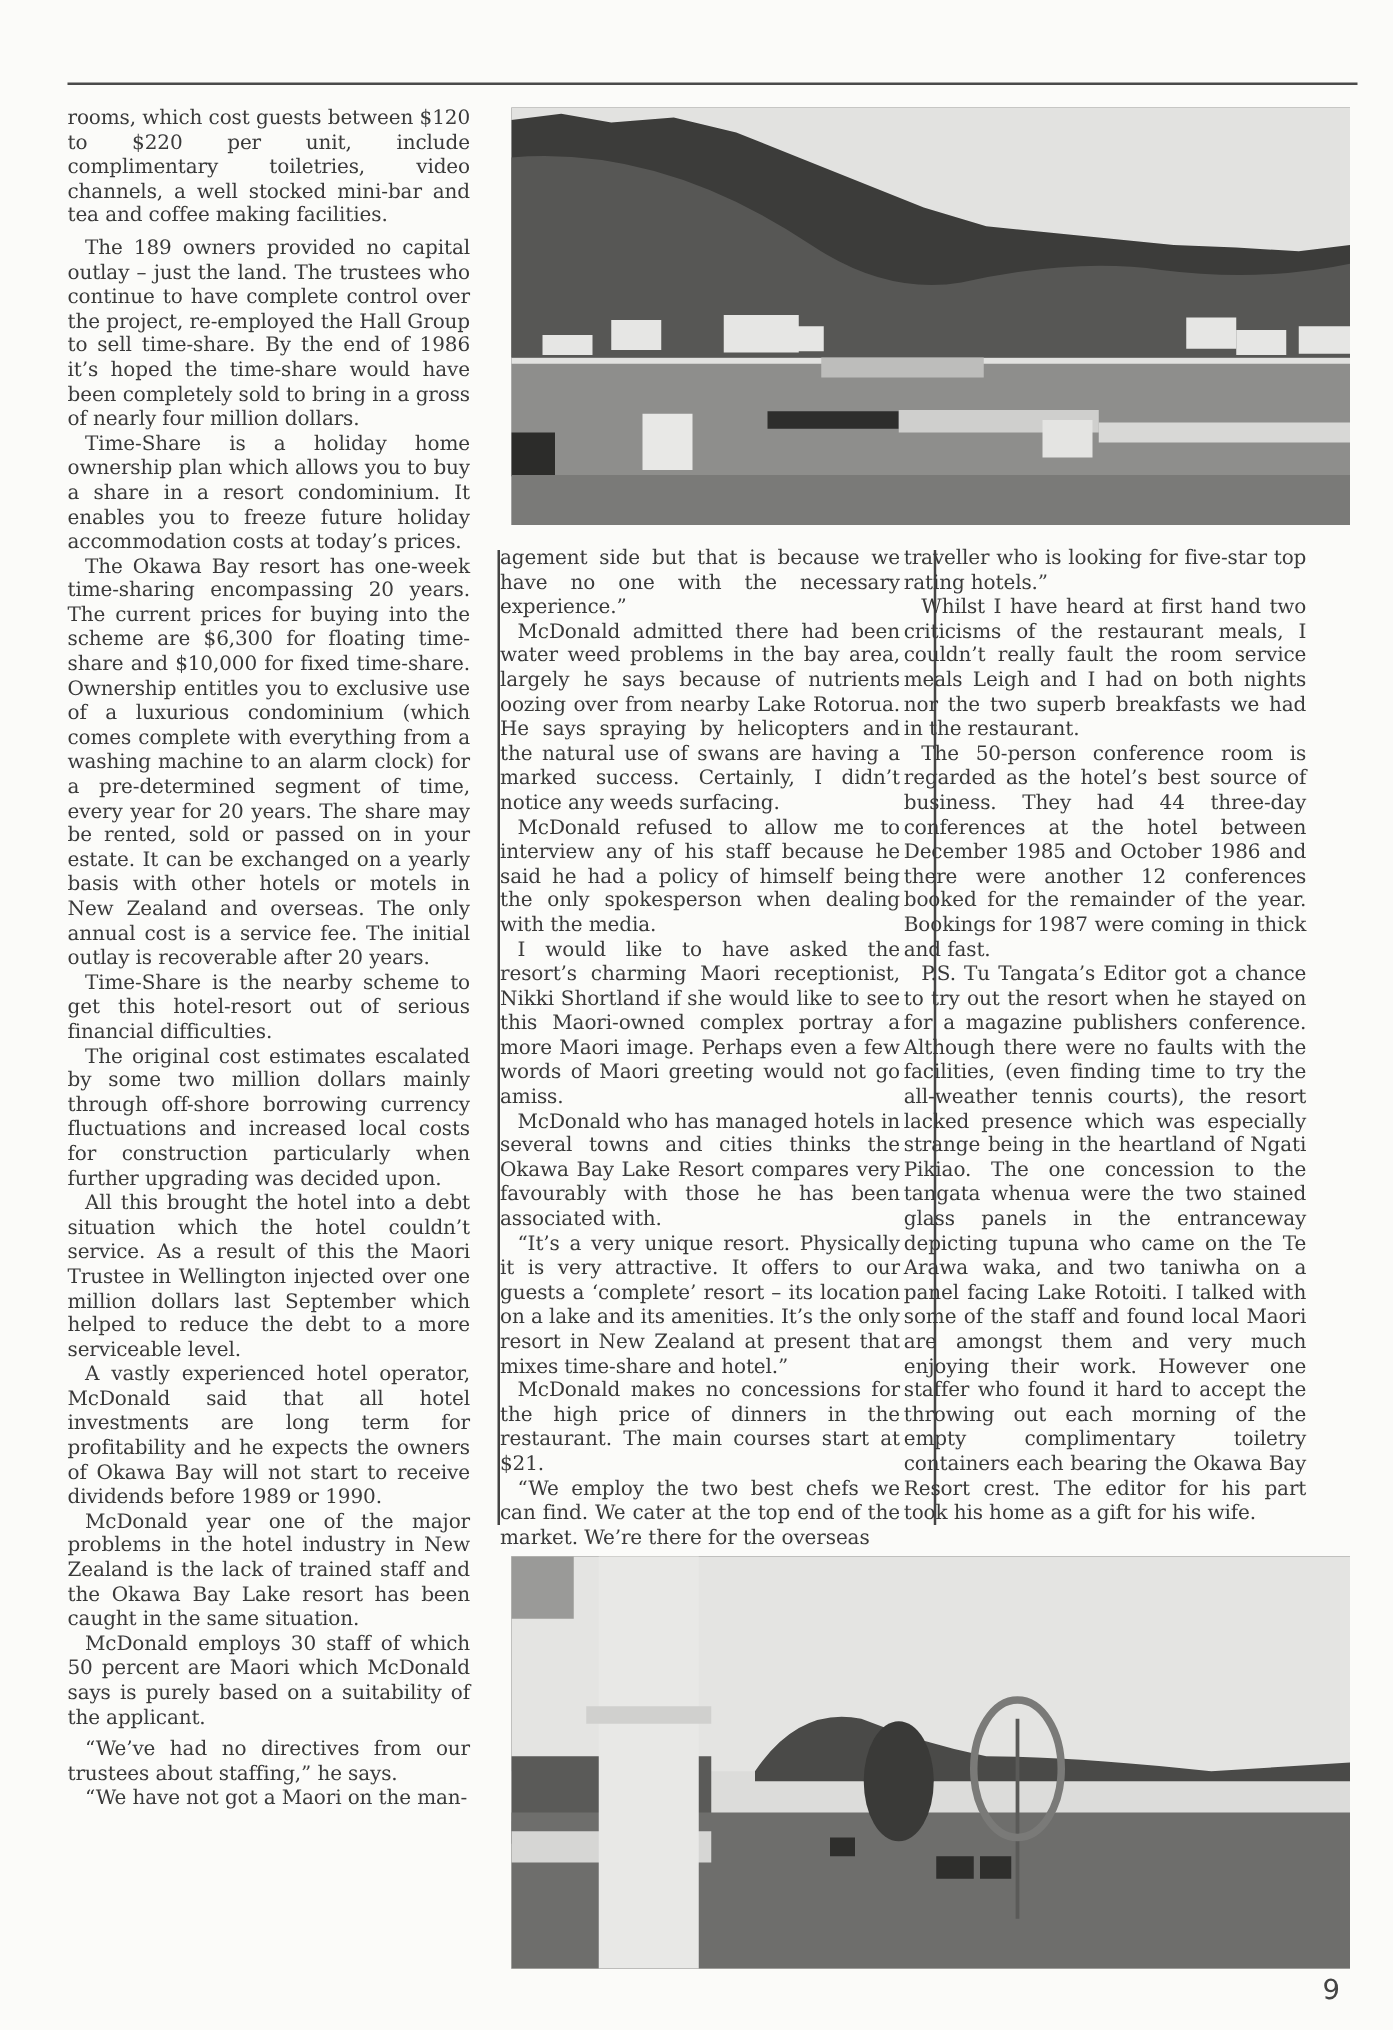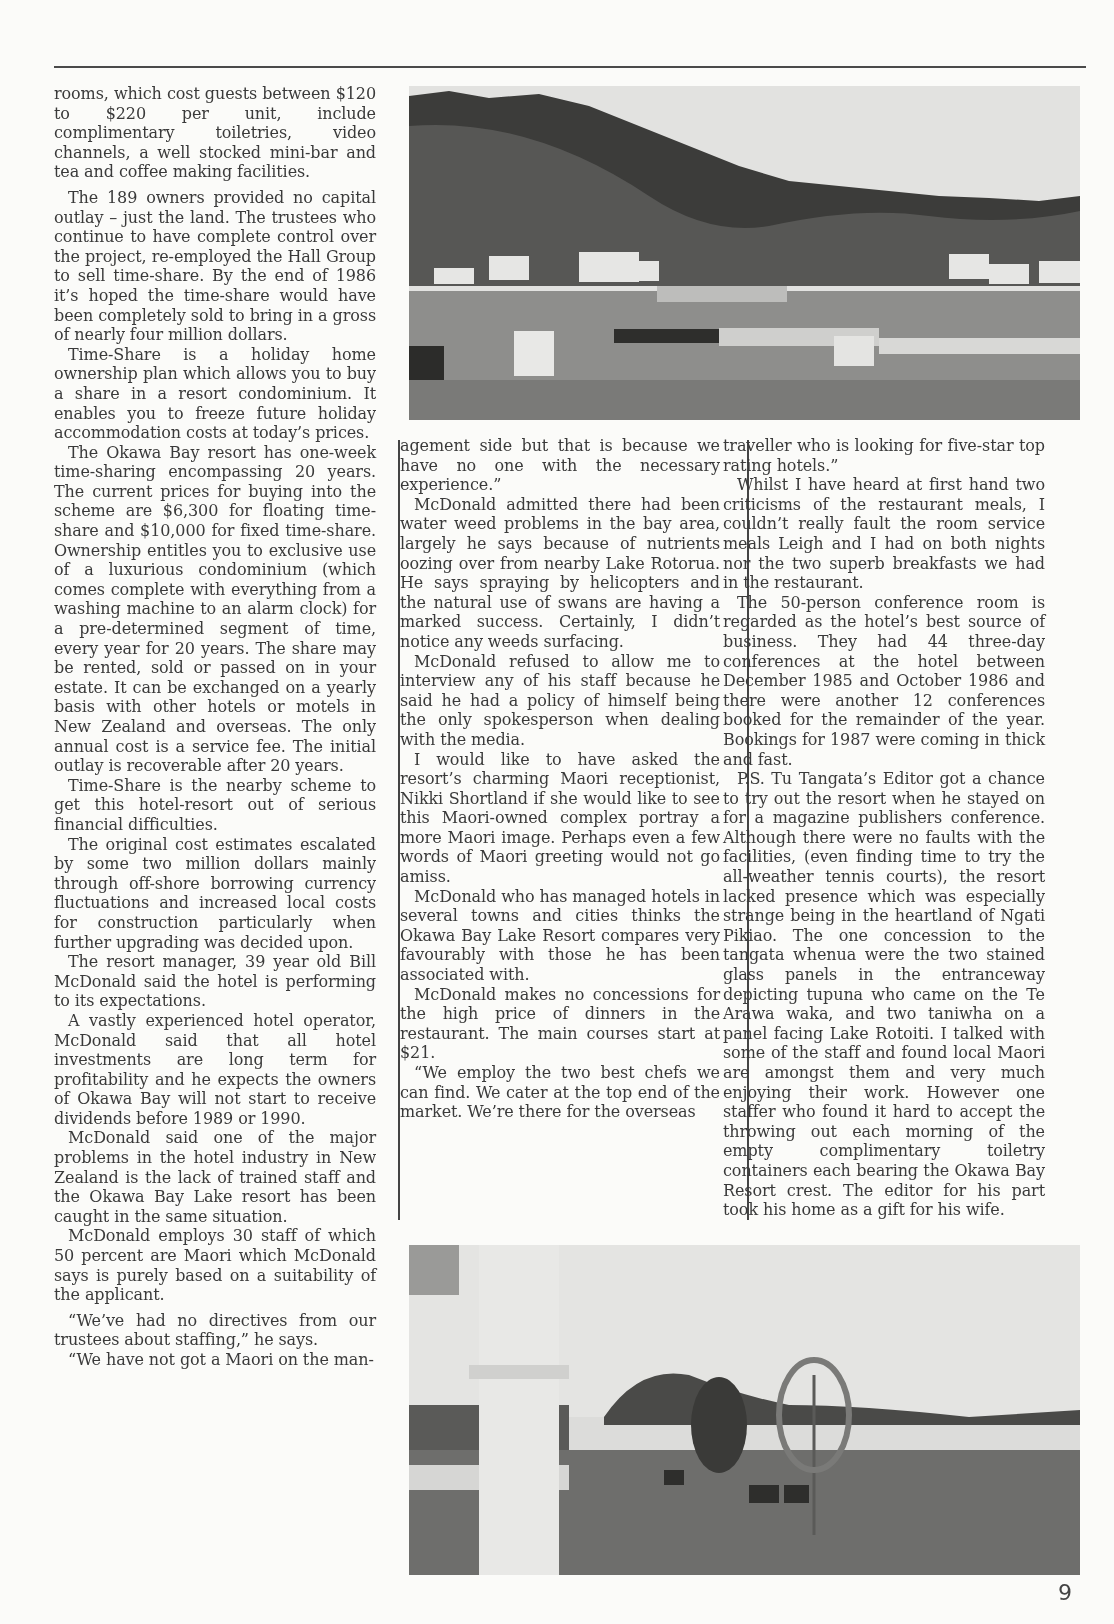--- a/index.html
+++ b/index.html
@@ -28,23 +28,23 @@
 
 <div class="top-rule"></div>
 
 <div class="col" id="col1">
   <p class="noindent">rooms, which cost guests between $120 to $220 per unit, include complimentary toiletries, video channels, a well stocked mini-bar and tea and coffee making facilities.</p>
   <p class="gap">The 189 owners provided no capital outlay – just the land. The trustees who continue to have complete control over the project, re-employed the Hall Group to sell time-share. By the end of 1986 it’s hoped the time-share would have been completely sold to bring in a gross of nearly four million dollars.</p>
   <p>Time-Share is a holiday home ownership plan which allows you to buy a share in a resort condominium. It enables you to freeze future holiday accommodation costs at today’s prices.</p>
   <p>The Okawa Bay resort has one-week time-sharing encompassing 20 years. The current prices for buying into the scheme are $6,300 for floating time-share and $10,000 for fixed time-share. Ownership entitles you to exclusive use of a luxurious condominium (which comes complete with everything from a washing machine to an alarm clock) for a pre-determined segment of time, every year for 20 years. The share may be rented, sold or passed on in your estate. It can be exchanged on a yearly basis with other hotels or motels in New Zealand and overseas. The only annual cost is a service fee. The initial outlay is recoverable after 20 years.</p>
   <p>Time-Share is the nearby scheme to get this hotel-resort out of serious financial difficulties.</p>
   <p>The original cost estimates escalated by some two million dollars mainly through off-shore borrowing currency fluctuations and increased local costs for construction particularly when further upgrading was decided upon.</p>
-  <p>The resort manager, 39 year old Bill McDonald said the hotel is performing to its expectations.</p>
+  <p>All this brought the hotel into a debt situation which the hotel couldn’t service. As a result of this the Maori Trustee in Wellington injected over one million dollars last September which helped to reduce the debt to a more serviceable level.</p>
   <p>A vastly experienced hotel operator, McDonald said that all hotel investments are long term for profitability and he expects the owners of Okawa Bay will not start to receive dividends before 1989 or 1990.</p>
-  <p>McDonald said one of the major problems in the hotel industry in New Zealand is the lack of trained staff and the Okawa Bay Lake resort has been caught in the same situation.</p>
+  <p>McDonald year one of the major problems in the hotel industry in New Zealand is the lack of trained staff and the Okawa Bay Lake resort has been caught in the same situation.</p>
   <p>McDonald employs 30 staff of which 50 percent are Maori which McDonald says is purely based on a suitability of the applicant.</p>
   <p class="gap">“We’ve had no directives from our trustees about staffing,” he says.</p>
   <p>“We have not got a Maori on the man-</p>
 </div>
 
 <div class="photo" id="photo1">
   <svg width="671" height="334" viewBox="0 0 671 334">
     <rect x="0" y="0" width="671" height="334" fill="#e2e2e0"></rect>
     <path d="M0,10 L40,5 L80,12 L130,8 L180,20 L230,40 L280,60 L330,80 L380,95 L430,100 L480,105 L530,110 L580,112 L630,115 L671,110 L671,200 L0,200 Z" fill="#3c3c3a"></path>
     <path d="M0,40 Q120,30 240,110 Q300,150 360,140 Q450,120 520,130 Q600,140 671,125 L671,200 L0,200 Z" fill="#575755"></path>
@@ -70,20 +70,21 @@
 </div>
 
 <div class="vrule" id="vrule1"></div>
 
 <div class="col" id="col2">
   <p class="noindent">agement side but that is because we have no one with the necessary experience.”</p>
   <p>McDonald admitted there had been water weed problems in the bay area, largely he says because of nutrients oozing over from nearby Lake Rotorua. He says spraying by helicopters and the natural use of swans are having a marked success. Certainly, I didn’t notice any weeds surfacing.</p>
   <p>McDonald refused to allow me to interview any of his staff because he said he had a policy of himself being the only spokesperson when dealing with the media.</p>
   <p>I would like to have asked the resort’s charming Maori receptionist, Nikki Shortland if she would like to see this Maori-owned complex portray a more Maori image. Perhaps even a few words of Maori greeting would not go amiss.</p>
   <p>McDonald who has managed hotels in several towns and cities thinks the Okawa Bay Lake Resort compares very favourably with those he has been associated with.</p>
+  <p>“It’s a very unique resort. Physically it is very attractive. It offers to our guests a ‘complete’ resort – its location on a lake and its amenities. It’s the only resort in New Zealand at present that mixes time-share and hotel.”</p>
   <p>McDonald makes no concessions for the high price of dinners in the restaurant. The main courses start at $21.</p>
   <p>“We employ the two best chefs we can find. We cater at the top end of the market. We’re there for the overseas</p>
 </div>
 
 <div class="vrule" id="vrule2"></div>
 
 <div class="col" id="col3">
   <p class="noindent">traveller who is looking for five-star top rating hotels.”</p>
   <p>Whilst I have heard at first hand two criticisms of the restaurant meals, I couldn’t really fault the room service meals Leigh and I had on both nights nor the two superb breakfasts we had in the restaurant.</p>
   <p>The 50-person conference room is regarded as the hotel’s best source of business. They had 44 three-day conferences at the hotel between December 1985 and October 1986 and there were another 12 conferences booked for the remainder of the year. Bookings for 1987 were coming in thick and fast.</p>

